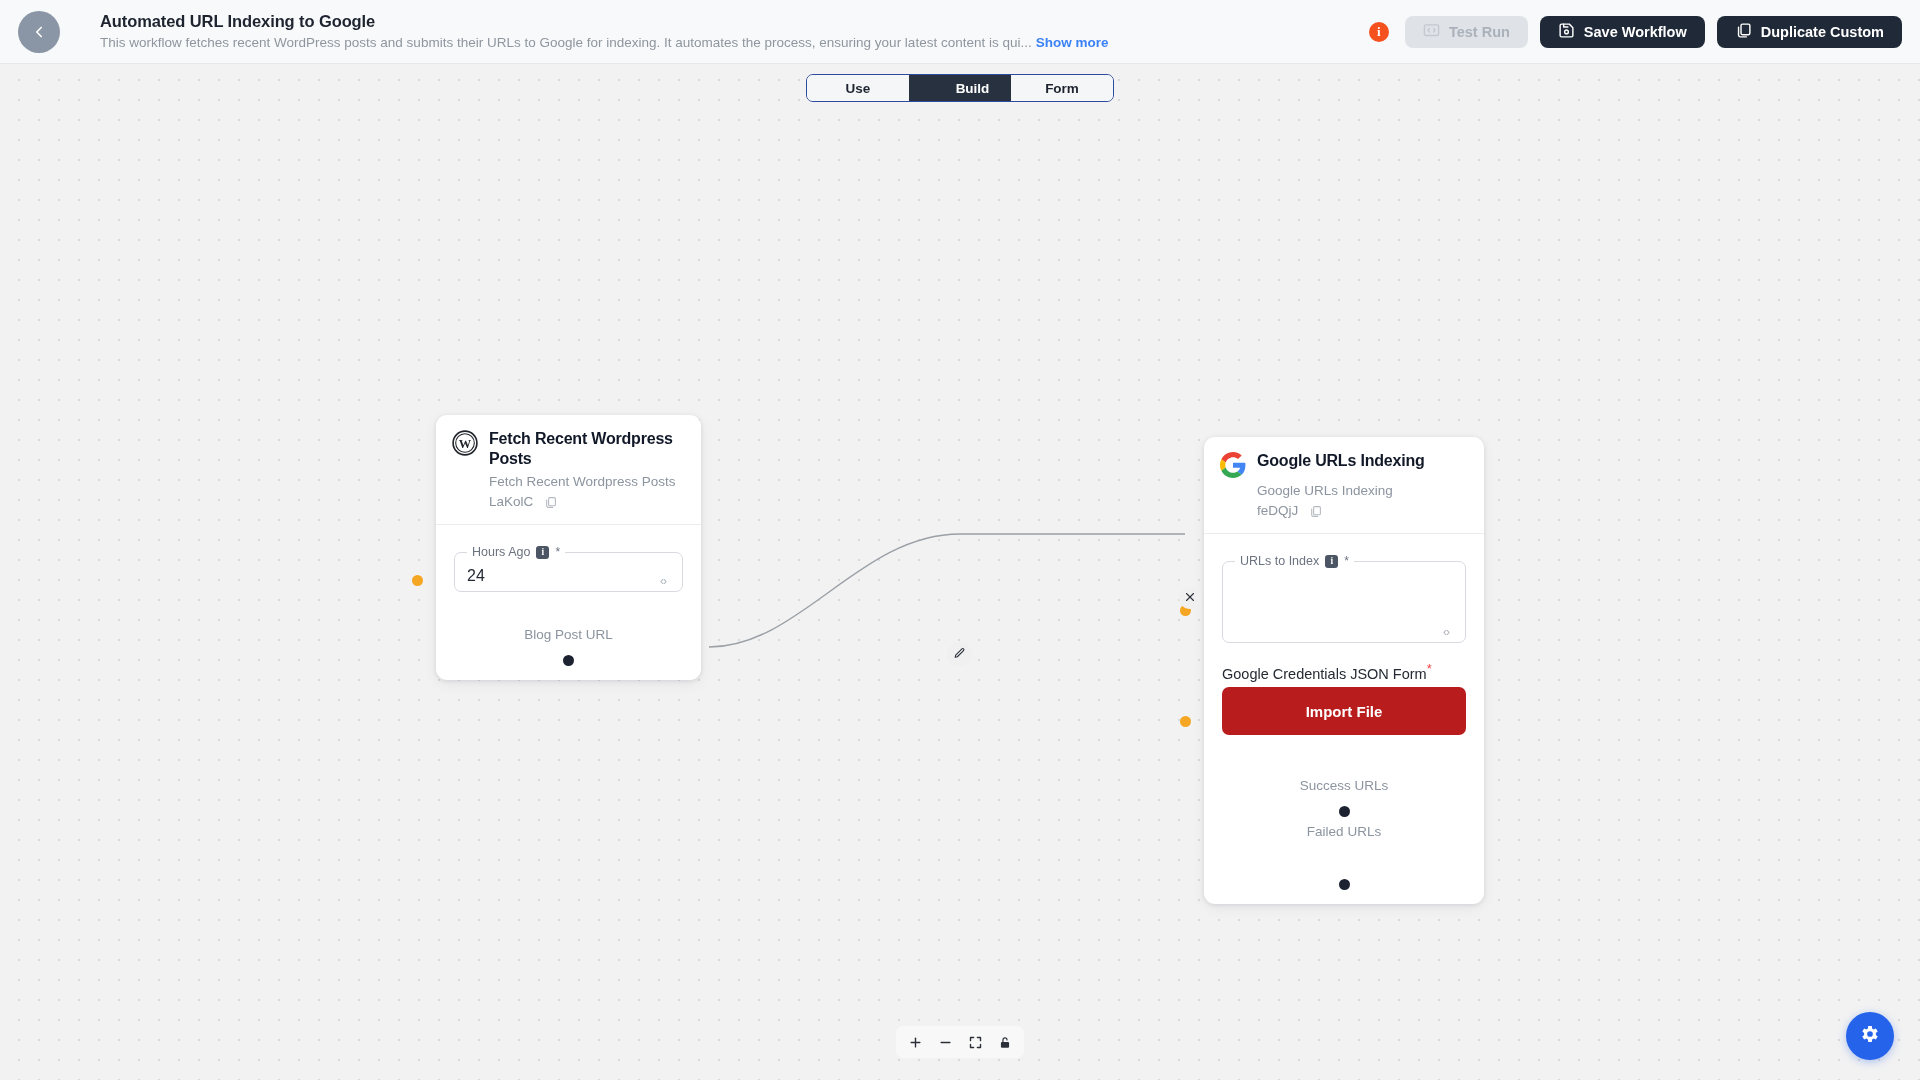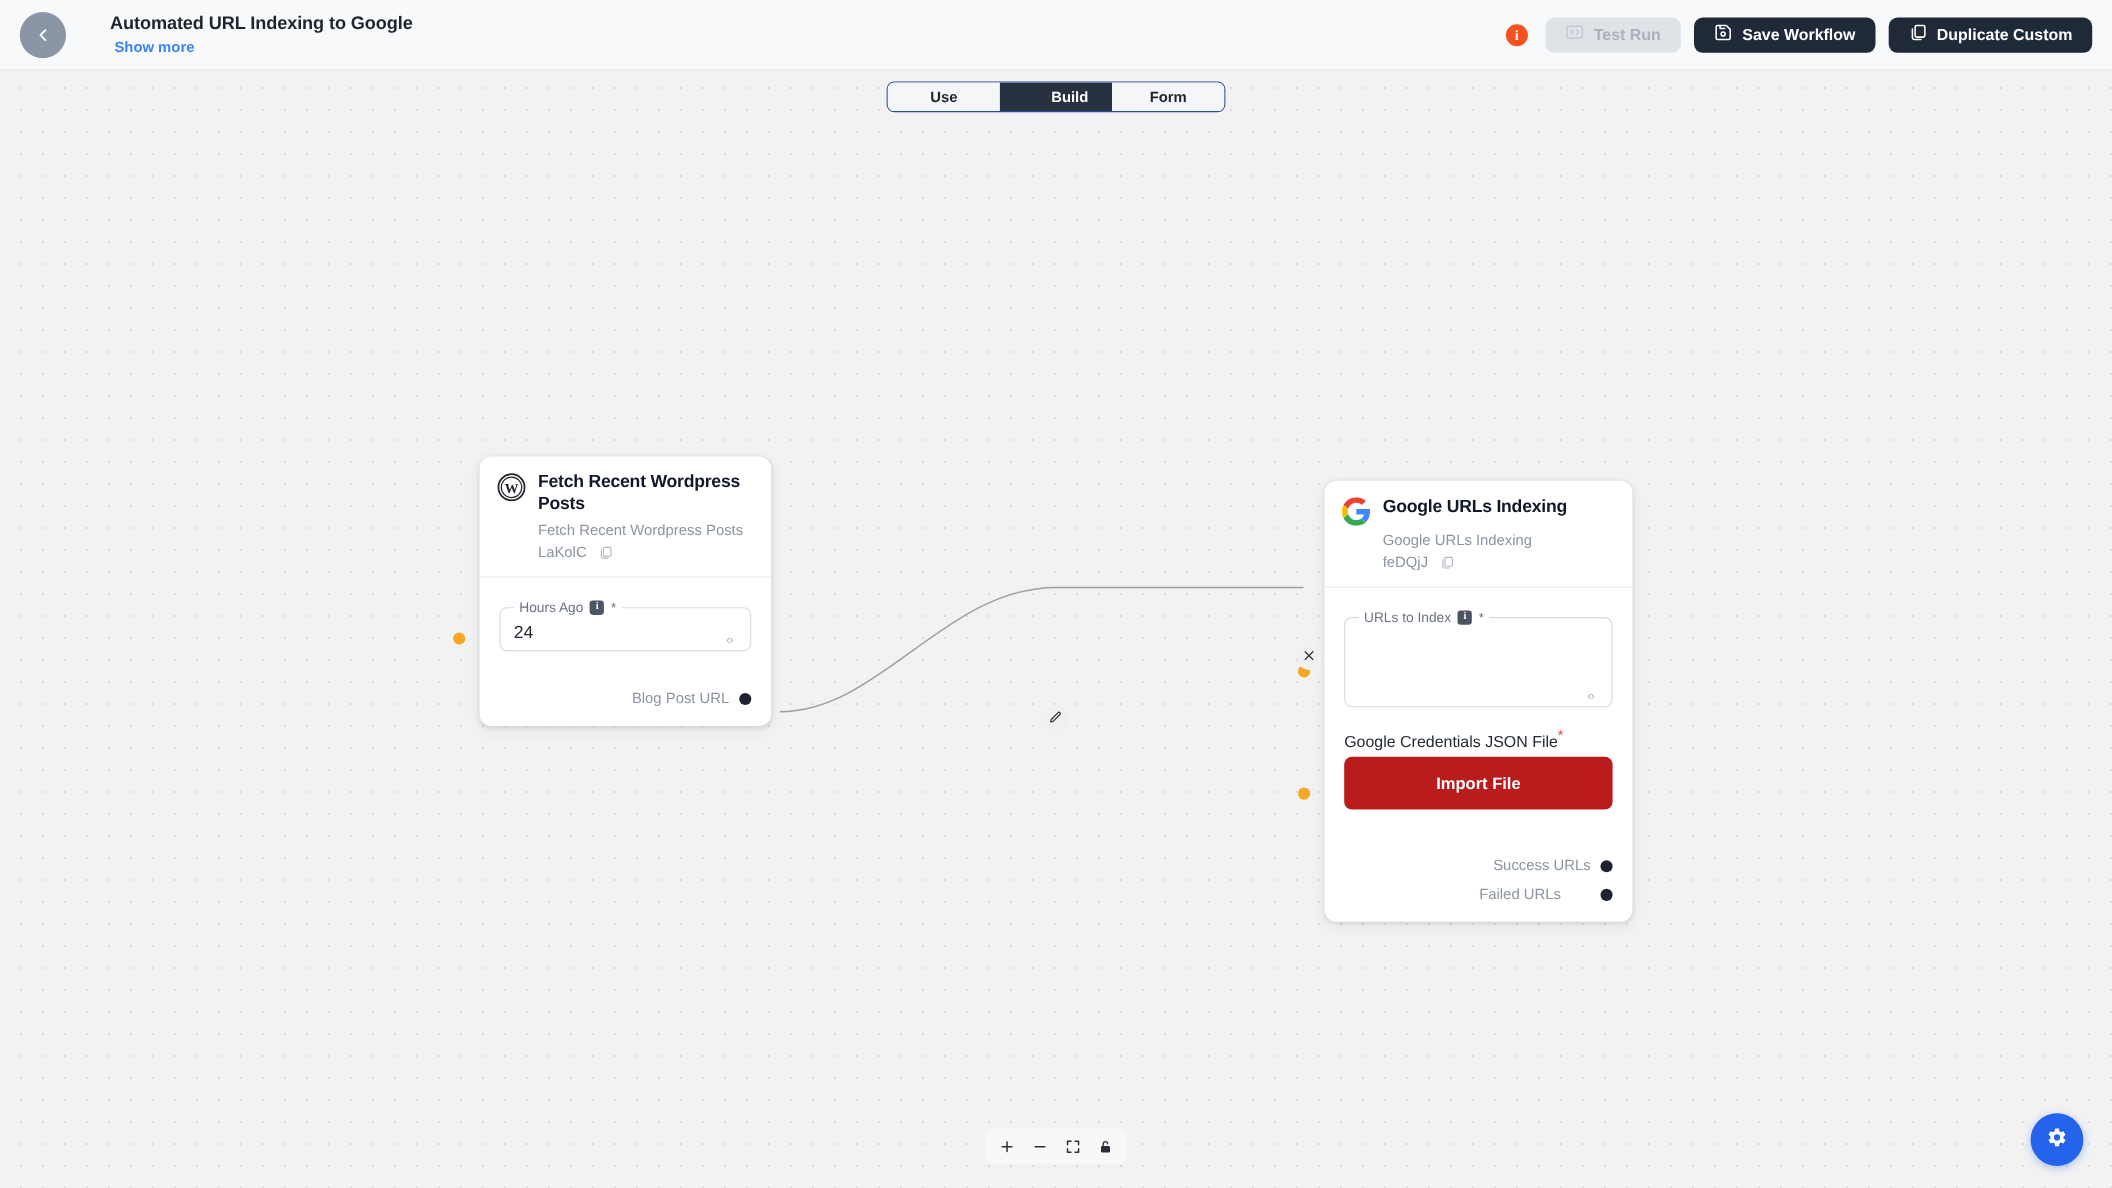--- a/index.html
+++ b/index.html
@@ -146,20 +146,21 @@
   .handle {
     position: absolute; width: 11px; height: 11px; border-radius: 50%;
     z-index: 20;
   }
   .handle-orange { background: #f5a623; }
 
   .out-row {
     display: flex; align-items: center; justify-content: flex-end;
     gap: 9px; font-size: 13.5px; color: #8b949f; line-height: 22px;
     position: relative;
+    flex-direction: column;
   }
   .out-dot { width: 11px; height: 11px; border-radius: 50%; background: #1c2230; flex:0 0 auto; }
 
   .label-plain { font-size: 14.5px; color: #242a33; }
 
   .import-btn {
     width: 100%; height: 48px; border: none; border-radius: 7px;
     background: #b91c1c; color: #fff;
     font-size: 15px; font-weight: bold; cursor: pointer;
     margin-top: 4px; font-family: "Liberation Sans", sans-serif;
@@ -206,20 +207,21 @@
     <span>
       <svg width="18" height="18" viewBox="0 0 24 24" fill="none" stroke="#ffffff" stroke-width="2.2" stroke-linecap="round" stroke-linejoin="round">
           <polyline points="15 18 9 12 15 6"></polyline>
         </svg>
     </span>
   </div>
 
   <div class="header-text">
     <div class="wf-title">Automated URL Indexing to Google</div>
     <div class="wf-desc-row">
+      <span class="wf-desc">This workflow fetches recent WordPress posts and submits their URLs to Google for indexing. It automates the process, ensuring your latest content is qui...</span>
       <span class="show-more">Show more</span>
     </div>
   </div>
 
   <div class="header-actions">
 
     <div class="info-badge">i</div>
 
     <button class="btn btn-disabled">
       <span>
@@ -381,21 +383,21 @@
             <span class="req-star">*</span>
           </legend>
           <div class="field-inner" style="height:74px;">
             <div class="field-value"></div>
             <div class="code-toggle">‹›</div>
           </div>
         </fieldset>
       </div>
 
       <div style="margin-top:18px;">
-        <span class="label-plain">Google Credentials JSON File</span><span class="req-star-red">*</span>
+        <span class="label-plain">Google Credentials JSON Form</span><span class="req-star-red">*</span>
       </div>
 
       <button class="import-btn">Import File</button>
 
       <div class="out-row" style="margin-top:40px;">
         <span>Success URLs</span>
         <span class="out-dot"></span>
       </div>
       <div class="out-row" style="margin-top:4px;gap:36px;">
         <span>Failed URLs</span>

